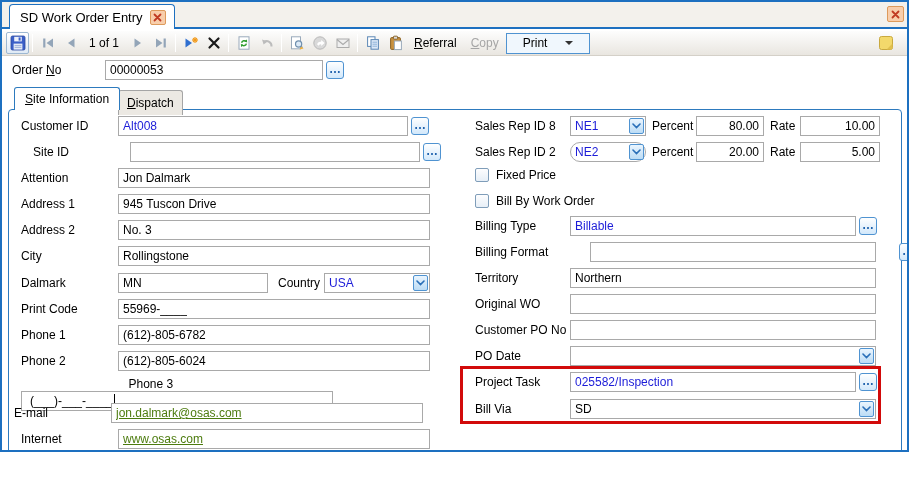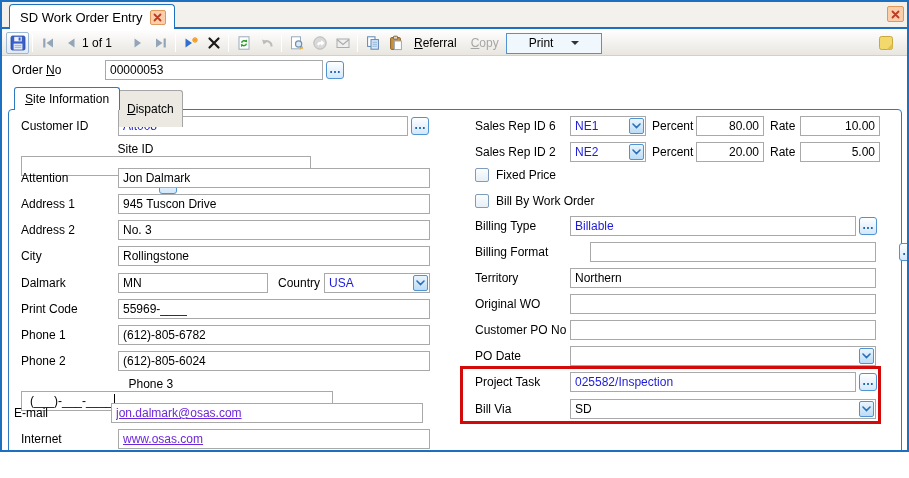--- a/index.html
+++ b/index.html
@@ -12,47 +12,47 @@
   .tabbar{position:absolute;left:0;right:0;top:0;height:27px;background:#f3f1ec;border-bottom:2px solid #1d70c0;}
   .doc-tab{position:absolute;left:7px;top:2px;height:25px;background:#fff;border:1px solid #1d70c0;border-bottom:none;border-radius:4px 4px 0 0;display:flex;align-items:center;gap:7px;padding:0 8px 0 10px;font-size:13px;cursor:default;}
   .tabclose{width:16px;height:15px;border:1px solid #dd9a5b;border-radius:2px;background:#f8ceab;display:flex;align-items:center;justify-content:center;cursor:pointer;}
   .winclose{position:absolute;right:3px;top:4px;width:17px;height:16px;border:1px solid #dd9a5b;border-radius:2px;background:#f8ceab;display:flex;align-items:center;justify-content:center;cursor:pointer;}
 
   
   .toolbar{position:absolute;left:0;right:0;top:29px;height:25px;background:linear-gradient(#fdfdfd,#e9e6e0);border-bottom:1px solid #d4d0c8;display:flex;align-items:center;padding:0 4px;}
   .tbtn{width:23px;height:22px;border:1px solid transparent;background:transparent;border-radius:2px;display:flex;align-items:center;justify-content:center;cursor:pointer;flex:0 0 auto;}
   .tbtn.framed{border-color:#9db8d2;background:linear-gradient(#ffffff,#dfeaf5);}
   .sep{width:1px;height:18px;background:#c5c3bd;border-right:1px solid #ffffff;margin:0 3px;flex:0 0 auto;}
-  .pos{width:44px;text-align:left;font-size:12px;flex:0 0 auto;}
+  .pos{width:44px;text-align:center;font-size:12px;flex:0 0 auto;}
   .tlabel{background:none;border:1px solid transparent;font-size:12px;font-family:"Liberation Sans",sans-serif;padding:2px 6px;cursor:pointer;flex:0 0 auto;}
   .tlabel.dis{color:#a6a6a6;cursor:default;}
-  .printbtn{display:flex;align-items:center;gap:18px;border:1px solid #4f93d1;background:#f0f7fd;height:21px;padding:0 22px;font-size:12px;font-family:"Liberation Sans",sans-serif;cursor:pointer;flex:0 0 auto;}
+  .printbtn{display:flex;align-items:center;gap:18px;border:1px solid #4f93d1;background:#f0f7fd;height:21px;padding:0 16px;font-size:12px;font-family:"Liberation Sans",sans-serif;cursor:pointer;flex:0 0 auto;}
   .caret-down{width:0;height:0;border-left:4px solid transparent;border-right:4px solid transparent;border-top:4px solid #333;}
   .spacer{flex:1 1 auto;}
   .notebtn{margin-right:6px;}
 
   
   .order-row{position:absolute;left:10px;top:58px;height:20px;display:flex;align-items:center;}
   .order-row .olbl{width:93px;flex:0 0 auto;}
 
   
   .ptab-active{position:absolute;left:12px;top:85px;height:23px;z-index:3;background:#fff;border:1px solid #2d7abe;border-bottom:none;border-radius:3px 3px 0 0;display:flex;align-items:center;padding:0 10px;cursor:default;}
-  .ptab{position:absolute;left:116px;top:88px;height:20px;z-index:1;background:#ece9e3;border:1px solid #a5a5a5;border-bottom:none;border-radius:3px 3px 0 0;display:flex;align-items:center;padding:18px 8px;cursor:pointer;}
+  .ptab{position:absolute;left:116px;top:88px;height:20px;z-index:1;background:#ece9e3;border:1px solid #a5a5a5;border-bottom:none;border-radius:3px 3px 0 0;display:flex;align-items:center;padding:12px 8px;cursor:pointer;}
 
   
   .groupbox{position:absolute;left:6px;top:107px;width:894px;height:360px;border:1px solid #2d7abe;border-radius:4px;background:#fff;}
 
   .row{position:absolute;height:20px;display:flex;align-items:center;}
   .lbl{flex:0 0 auto;white-space:nowrap;color:#000;}
   .lw{width:97px;} .rw{width:95px;}
   .fld{position:relative;background:#fff;border:1px solid #a9a9a9;height:20px;display:flex;align-items:center;padding:0 4px;flex:0 0 auto;}
   .fld .val{white-space:nowrap;overflow:hidden;}
   .num{justify-content:flex-end;}
   .v-blue{color:#1c1cd8;}
-  .v-link{color:#6d28d9;text-decoration:underline;cursor:pointer;}
+  .v-link{color:#4d7c0f;text-decoration:underline;cursor:pointer;}
   .combo{padding-right:18px;}
   .drop{position:absolute;right:1px;top:1px;bottom:1px;width:15px;border:1px solid #4f93d1;border-radius:2px;background:linear-gradient(#eaf5fe,#bcdcf5);display:flex;align-items:center;justify-content:center;padding:0;cursor:pointer;}
   .browse{width:18px;height:18px;margin-left:3px;border:1px solid #4f93d1;border-radius:3px;background:linear-gradient(#ffffff,#d2e8fb);color:#1f62ad;font-weight:bold;font-size:12px;line-height:10px;display:flex;align-items:flex-start;justify-content:center;cursor:pointer;padding-top:2px;flex:0 0 auto;}
   .cb{width:14px;height:14px;border:1px solid #7f9db9;background:linear-gradient(#fdfdfe,#e7eff7);border-radius:2px;margin-right:7px;flex:0 0 auto;cursor:pointer;}
   .caret-bar{width:1px;height:14px;background:#000;margin-left:1px;}
 
   .redbox{position:absolute;left:451px;top:256px;width:421px;height:58px;border:3px solid #d20a0a;z-index:5;pointer-events:none;}
 
   u{text-decoration:underline;}
 </style>
@@ -220,21 +220,21 @@
     <div class="row" style="left:12px;top:6px;">
       <span class="lbl lw">Customer ID</span>
       <div class="fld" style="width:290px;">
           <span class="val v-blue">Alt008</span>
         </div>
       <button class="browse">
           <span>…</span>
         </button>
     </div>
 
-    <div class="row" style="left:12px;top:32px;flex-direction:column;">
+    <div class="row" style="left:24px;top:32px;">
       <span class="lbl lw">Site ID</span>
       <div class="fld" style="width:290px;">
           <span class="val"></span>
         </div>
       <button class="browse">
           <span>…</span>
         </button>
     </div>
 
     <div class="row" style="left:12px;top:58px;">
@@ -318,42 +318,42 @@
     </div>
 
     <div class="row" style="left:12px;top:319px;">
       <span class="lbl lw">Internet</span>
       <div class="fld" style="width:312px;">
           <span class="val v-link">www.osas.com</span>
         </div>
     </div>
 
     <div class="row" style="left:466px;top:6px;">
-      <span class="lbl rw">Sales Rep ID 6</span>
+      <span class="lbl rw">Sales Rep ID 8</span>
       <div class="fld combo" style="width:76px;">
         <span class="val v-blue">NE1</span>
         <button class="drop">
           <svg width="9" height="6" viewBox="0 0 9 6">
               <path d="M1 1 L4.5 4.5 L8 1" fill="none" stroke="#2a6fb8" stroke-width="1.6" stroke-linecap="round"></path>
             </svg>
         </button>
       </div>
       <span class="lbl" style="margin-left:6px;width:44px;">Percent</span>
       <div class="fld num" style="width:68px;">
           <span class="val">80.00</span>
         </div>
       <span class="lbl" style="margin-left:6px;width:30px;">Rate</span>
       <div class="fld num" style="width:80px;">
           <span class="val">10.00</span>
         </div>
     </div>
 
     <div class="row" style="left:466px;top:32px;">
       <span class="lbl rw">Sales Rep ID 2</span>
-      <div class="fld combo" style="width:76px;">
+      <div class="fld combo" style="width:76px;border-radius:10px;">
         <span class="val v-blue">NE2</span>
         <button class="drop">
           <svg width="9" height="6" viewBox="0 0 9 6">
               <path d="M1 1 L4.5 4.5 L8 1" fill="none" stroke="#2a6fb8" stroke-width="1.6" stroke-linecap="round"></path>
             </svg>
         </button>
       </div>
       <span class="lbl" style="margin-left:6px;width:44px;">Percent</span>
       <div class="fld num" style="width:68px;">
           <span class="val">20.00</span>

